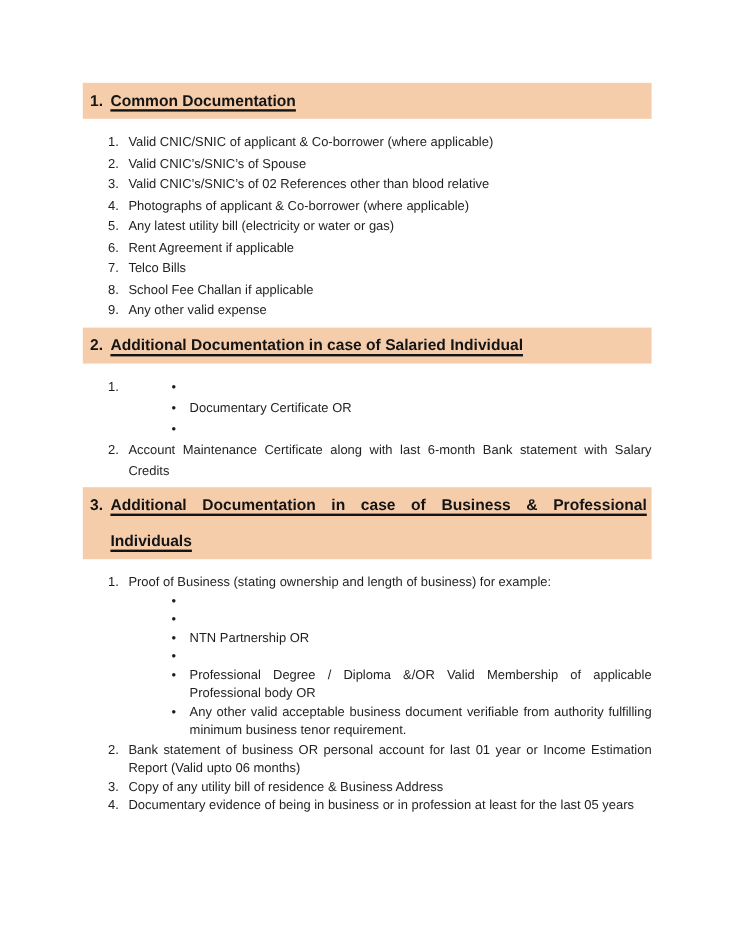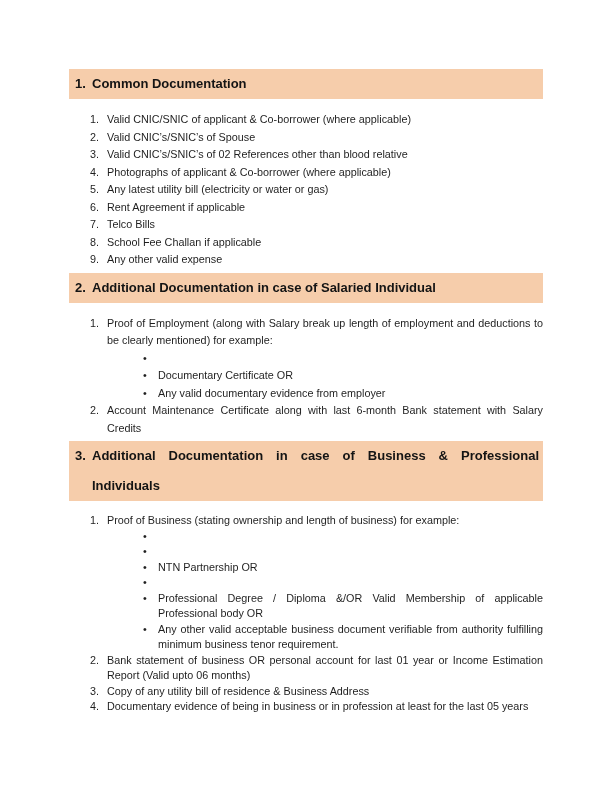--- a/index.html
+++ b/index.html
@@ -33,20 +33,21 @@
     color: #141414;
   }
   .sec-num {
     flex: none;
     width: 17px;
   }
   .sec-title {
     flex: 1;
     min-width: 0;
     text-align: justify;
+    text-decoration: underline;
     text-decoration-thickness: 1.8px;
     text-underline-offset: 3px;
   }
   
   .list {
     margin: 12px 0 4px 0;
     font-size: 10.8px;
     line-height: 17.5px;
   }
   section:nth-of-type(3) .list {
@@ -150,32 +151,30 @@
       </section>
       <section>
         <header class="section-bar">
           <span class="sec-num">2.</span>
           <span class="sec-title">Additional Documentation in case of Salaried Individual</span>
         </header>
         <div class="list">
           <div class="item">
             <span class="item-num">1.</span>
             <div class="item-body">
-              <div class="item-text">Proof of Employment (along with Salary break up length of employment and deductions to be clearly mentioned) for example:</div>
               <div class="bullets">
                 <div class="bullet">
                   <span class="bullet-marker">•</span>
                 </div>
                 <div class="bullet">
                   <span class="bullet-marker">•</span>
                   <div class="bullet-text">Documentary Certificate OR</div>
                 </div>
                 <div class="bullet">
                   <span class="bullet-marker">•</span>
-                  <div class="bullet-text">Any valid documentary evidence from employer</div>
                 </div>
               </div>
             </div>
           </div>
           <div class="item">
             <span class="item-num">2.</span>
             <div class="item-body">
               <div class="item-text">Account Maintenance Certificate along with last 6-month Bank statement with Salary Credits</div>
             </div>
           </div>

